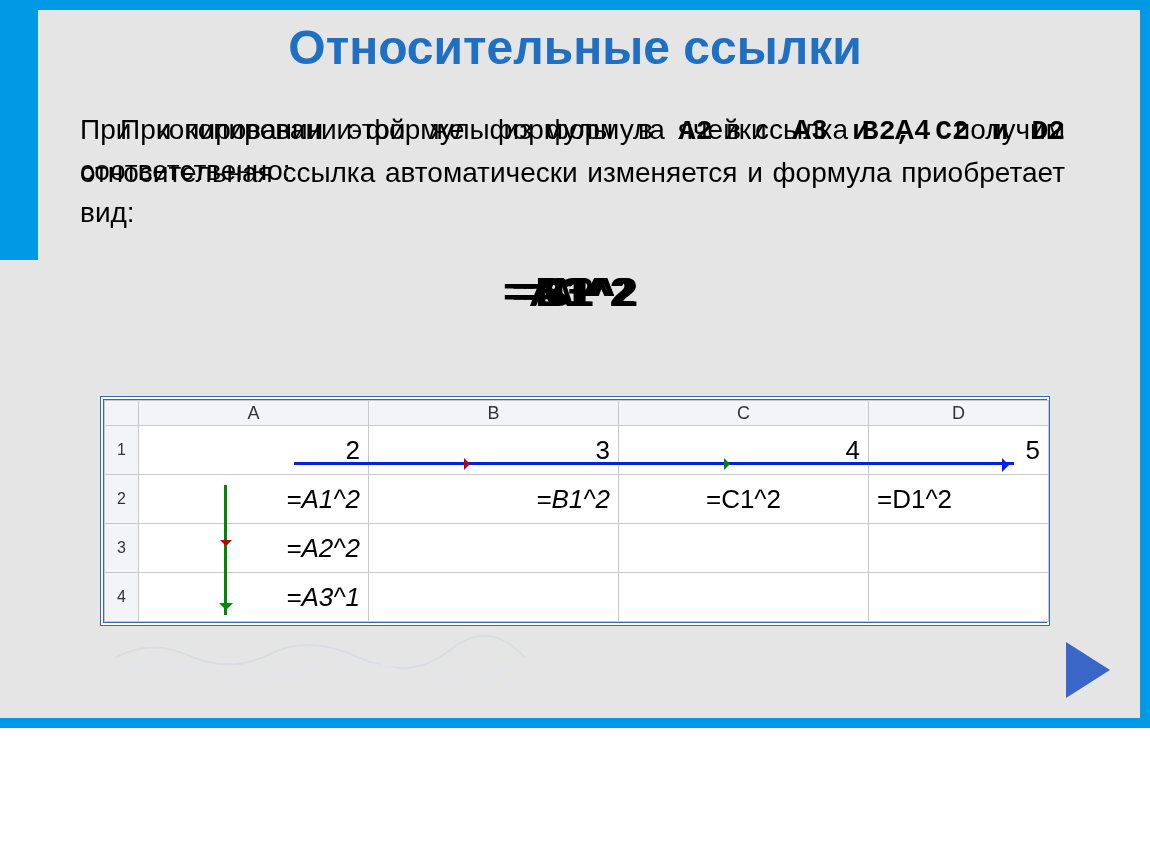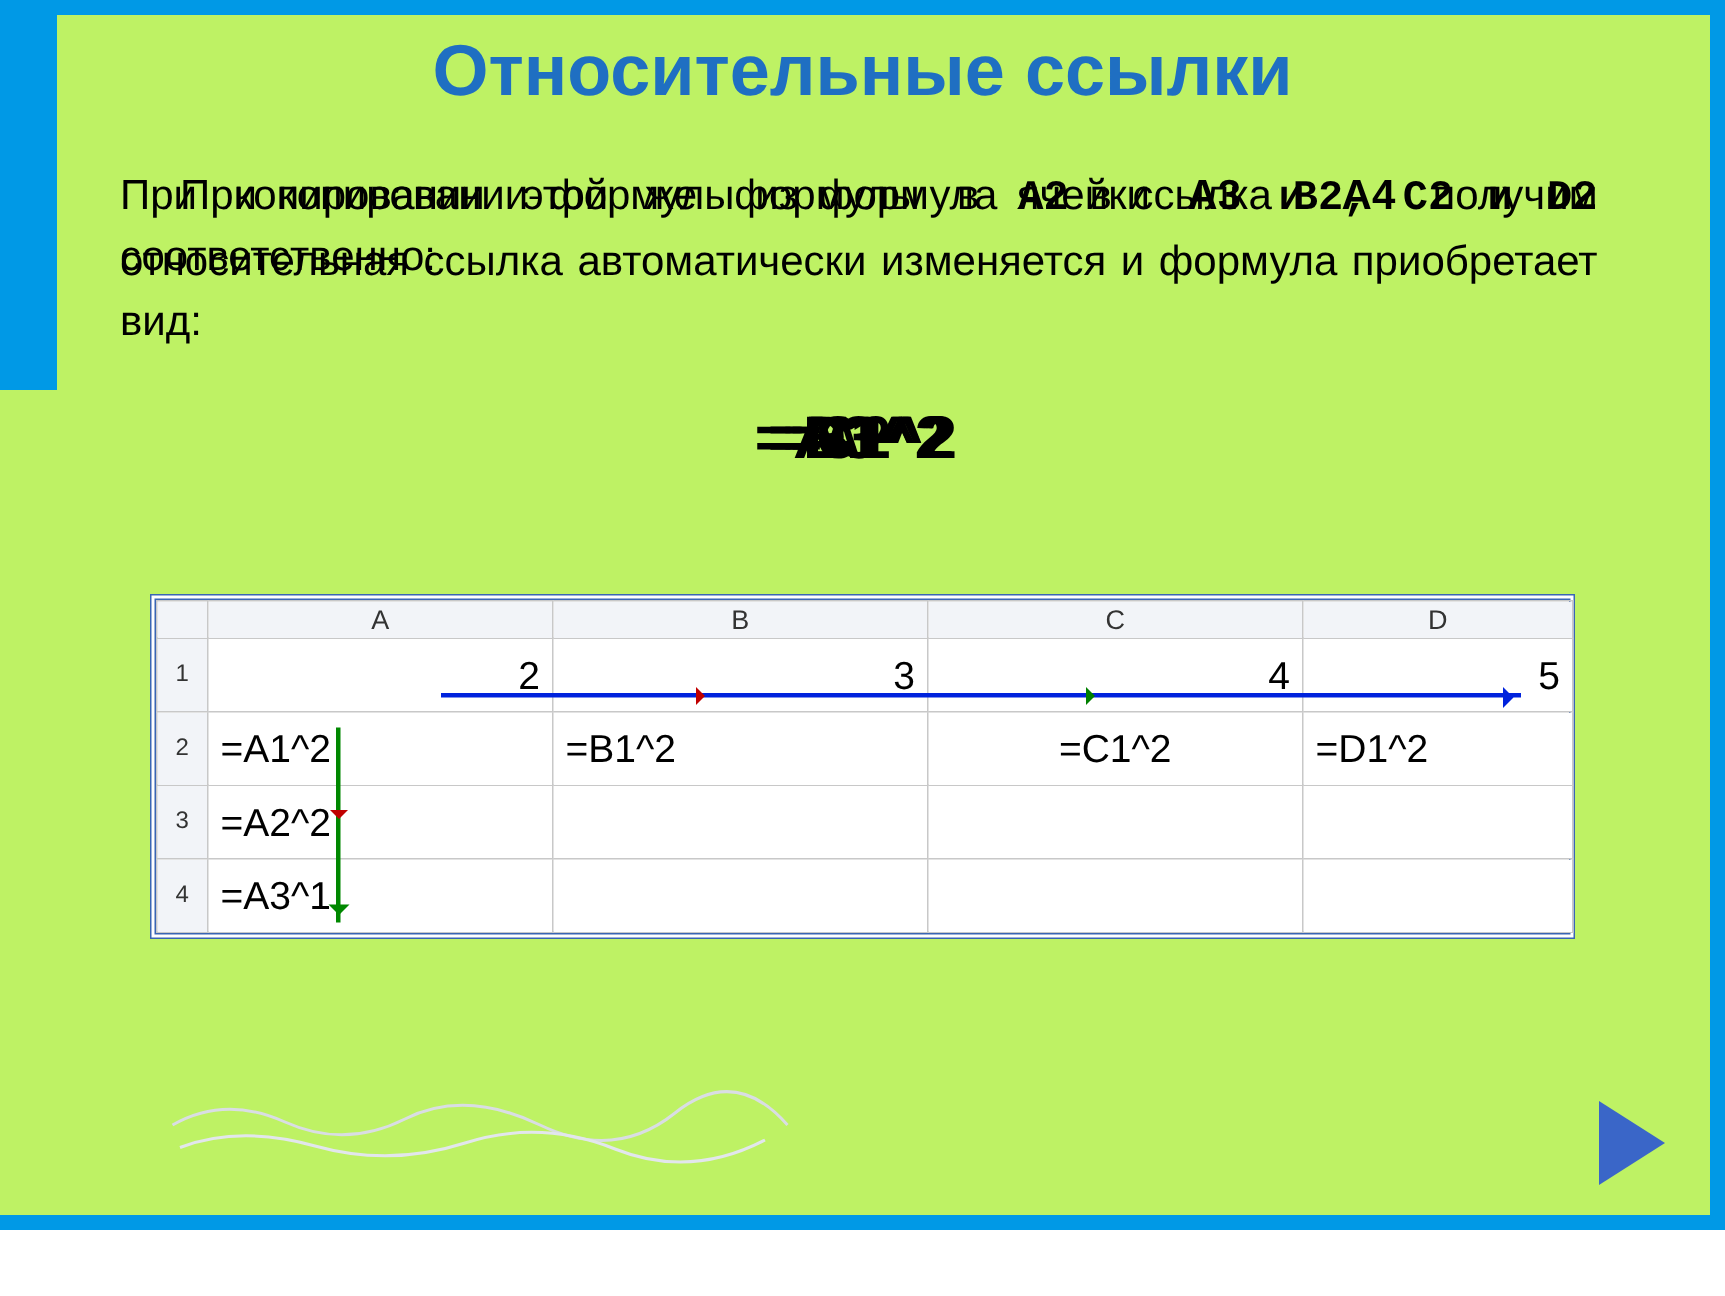--- a/index.html
+++ b/index.html
@@ -7,22 +7,22 @@
     padding: 0;
     width: 1150px;
     height: 864px;
     font-family: Arial, Helvetica, sans-serif;
     background: #ffffff;
     overflow: hidden;
   }
   .slide {
     position: relative;
     width: 1150px;
-    height: 820px;
-    background: #bef264;
+    height: 728px;
+    background: #e5e5e5;
   }
   
   .bar-top {
     position: absolute;
     top: 0; left: 0;
     width: 100%; height: 10px;
     background: #0099e6;
   }
   .bar-bottom {
     position: absolute;
@@ -128,21 +128,21 @@
     font-size: 16px;
     color: #333;
     width: 32px;
   }
   table.sheet col.rh { width: 34px; }
   table.sheet col.cA { width: 230px; }
   table.sheet col.cB { width: 250px; }
   table.sheet col.cC { width: 250px; }
   table.sheet col.cD { width: 180px; }
   td.num { text-align: right; font-size: 30px; }
-  td.formula { text-align: left; font-size: 28px; padding-left: 40px;}
+  td.formula { text-align: right; font-size: 28px; padding-left: 40px; font-style: italic;}
   td.formulaC { text-align: center; font-size: 28px; padding-right: 20px;}
   td.formulaD { text-align: left; font-size: 28px; padding-left: 6px;}
   
   .arrow-h {
     position: absolute;
     height: 0;
     border-top: 3px solid;
   }
   .arrow-h::after {
     content: "";

